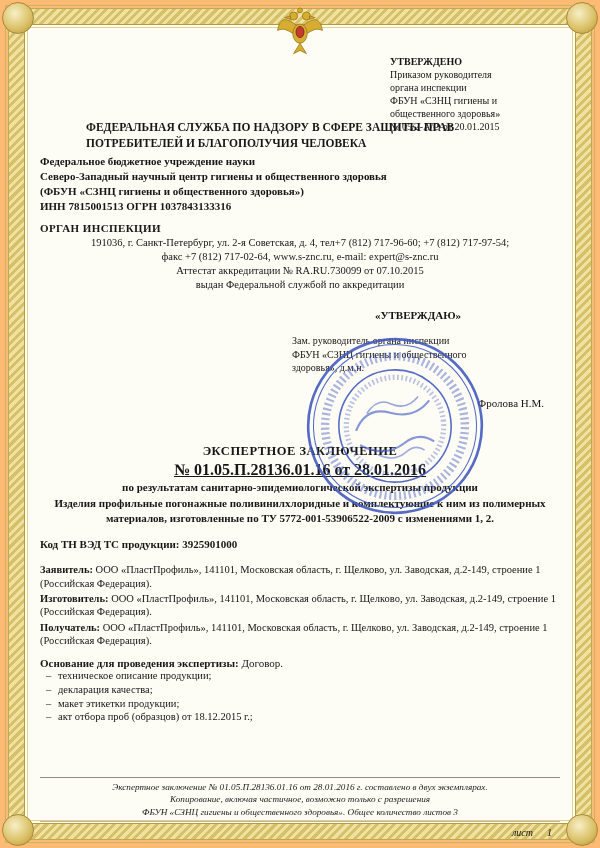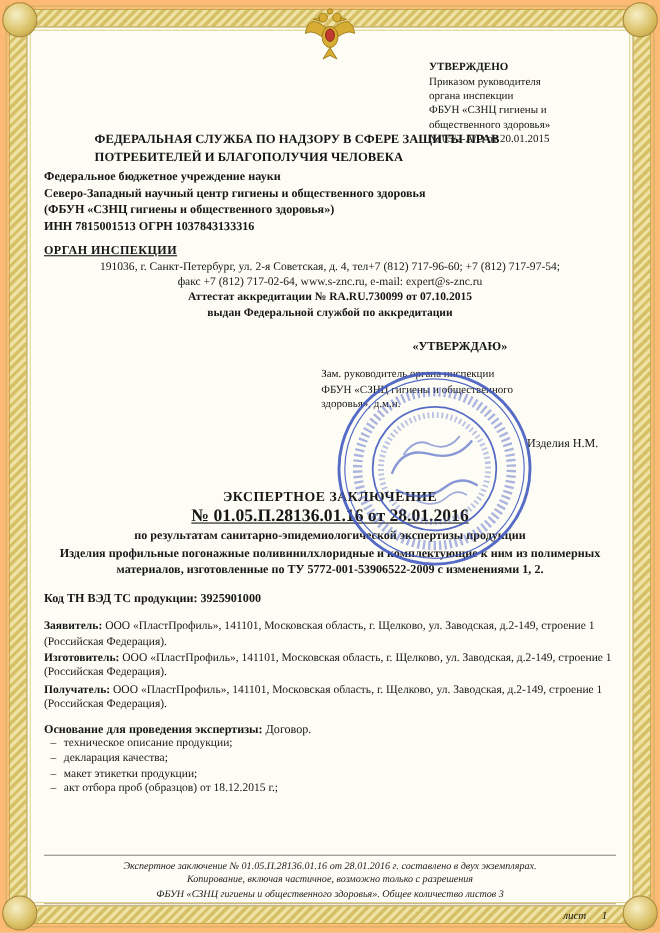--- a/index.html
+++ b/index.html
@@ -30,24 +30,24 @@
   .approved-block {
     position:absolute; top:55px; right:30px; width:180px; z-index:5;
     font-size:10px; line-height:1.3; text-align:left;
   }
   .approved-block .l0 { font-weight:bold; }
 
   .content { position:absolute; inset:24px; padding:10px 16px; box-sizing:border-box; z-index:3; }
 
   .service { margin:86px 0 3px 46px; font-weight:bold; font-size:11.5px; line-height:1.35; }
   .cline { text-align:left; font-weight:bold; font-size:11px; line-height:1.35; }
-  .organ { margin-top:8px; letter-spacing:.4px;text-decoration:underline; }
+  .organ { margin-top:8px; letter-spacing:.4px; }
   .addr { text-align:center; font-size:10.5px; line-height:1.3; font-weight:bold; }
   .addr.norm { font-weight:normal; }
-  .accred { text-align:center; font-size:10.5px; line-height:1.35; font-weight:bold; }
+  .accred { text-align:center; font-size:10.5px; line-height:1.35; font-weight:normal; }
 
   .approval { width:252px; margin:16px 0 0 252px; font-size:10px; line-height:1.32; position:relative; }
   .approval-title { font-weight:bold; text-align:center; font-size:11px; margin-bottom:12px; }
   .signer { text-align:right; margin-top:22px; font-size:11px; }
 
   .stamp {
     position:absolute; left:305px; top:336px; width:180px; height:180px;
     transform:rotate(-7deg); z-index:4; opacity:.88; pointer-events:none;
   }
 
@@ -147,21 +147,21 @@
     <div class="addr norm">191036,  г. Санкт-Петербург, ул. 2-я Советская, д. 4, тел+7 (812) 717-96-60; +7 (812) 717-97-54;</div>
     <div class="addr norm">факс +7 (812) 717-02-64, www.s-znc.ru, e-mail: expert@s-znc.ru</div>
     <div class="accred">Аттестат аккредитации № RA.RU.730099 от 07.10.2015</div>
     <div class="accred">выдан Федеральной службой по аккредитации</div>
 
     <div class="approval">
       <div class="approval-title">«УТВЕРЖДАЮ»</div>
       <div>Зам. руководитель органа инспекции</div>
       <div>ФБУН «СЗНЦ гигиены и общественного</div>
       <div>здоровья», д.м.н.</div>
-      <div class="signer">Изделия Н.М.</div>
+      <div class="signer">Фролова Н.М.</div>
     </div>
 
     <div class="title-block">
       <div class="doc-title">ЭКСПЕРТНОЕ ЗАКЛЮЧЕНИЕ</div>
       <div class="doc-number">№ 01.05.П.28136.01.16 от 28.01.2016</div>
       <div class="doc-subtitle">по результатам санитарно-эпидемиологической экспертизы продукции</div>
       <div class="product">Изделия профильные погонажные поливинилхлоридные и комплектующие к ним из полимерных материалов, изготовленные по ТУ 5772-001-53906522-2009 с изменениями 1, 2.</div>
     </div>
 
     <div class="tnved">

